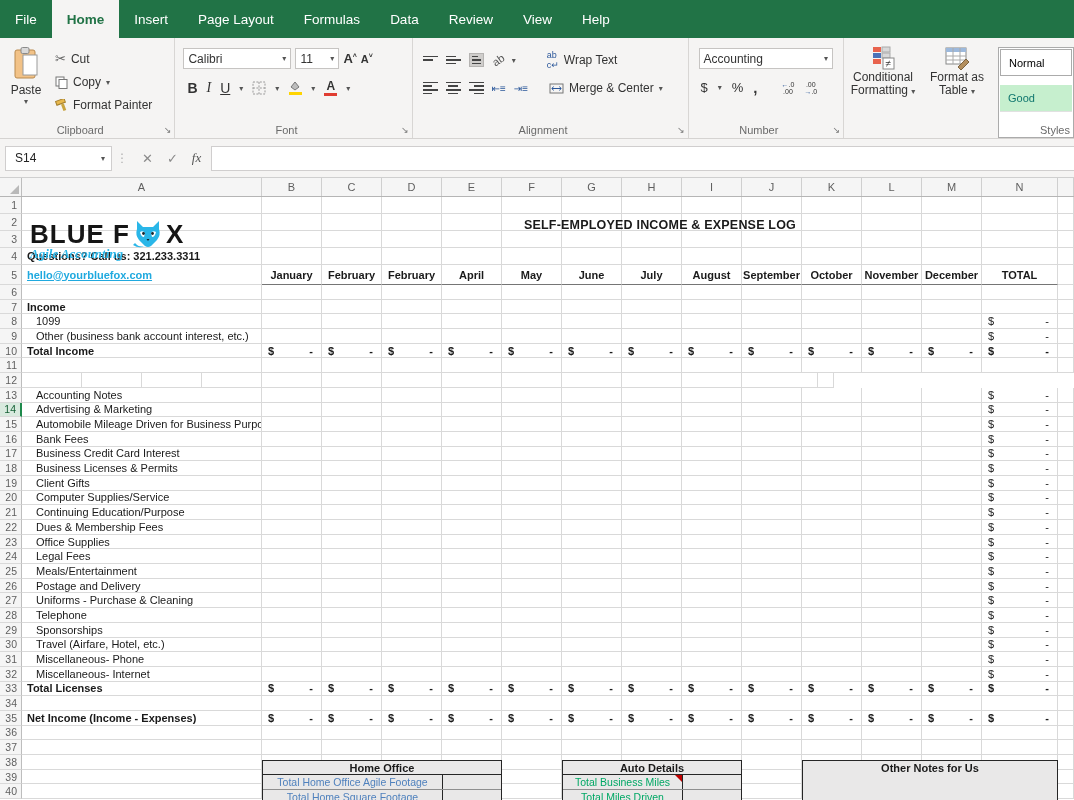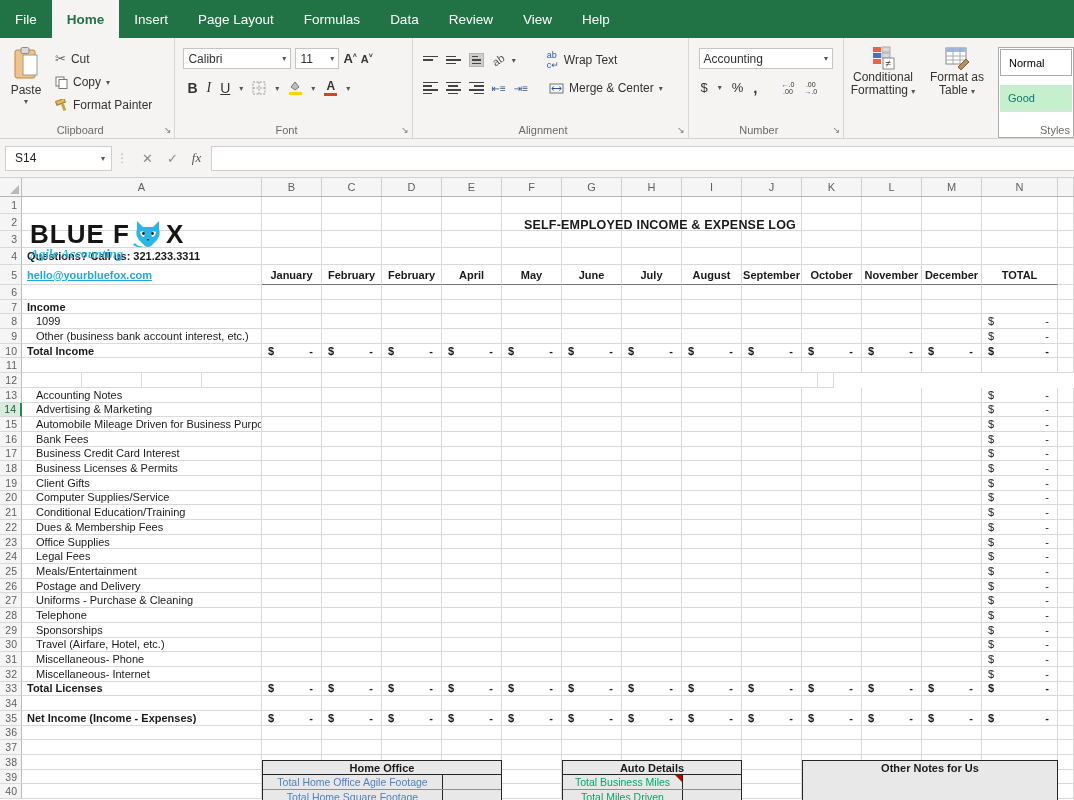--- a/index.html
+++ b/index.html
@@ -794,21 +794,21 @@
         <div class="cell" style="width: 60px;"></div>
         <div class="cell" style="width: 60px;"></div>
         <div class="cell money" style="width: 76px;">
           <span>$</span>
           <span>-</span>
         </div>
         <div class="cell" style="width: 16px;"></div>
       </div>
       <div class="row" style="height: 14.7px;">
         <div class="gut">21</div>
-        <div class="cell ind" style="width: 240px;">Conditional Education/Training</div>
+        <div class="cell ind" style="width: 240px;">Continuing Education/Purpose</div>
         <div class="cell" style="width: 60px;"></div>
         <div class="cell" style="width: 60px;"></div>
         <div class="cell" style="width: 60px;"></div>
         <div class="cell" style="width: 60px;"></div>
         <div class="cell" style="width: 60px;"></div>
         <div class="cell" style="width: 60px;"></div>
         <div class="cell" style="width: 60px;"></div>
         <div class="cell" style="width: 60px;"></div>
         <div class="cell" style="width: 60px;"></div>
         <div class="cell" style="width: 60px;"></div>

